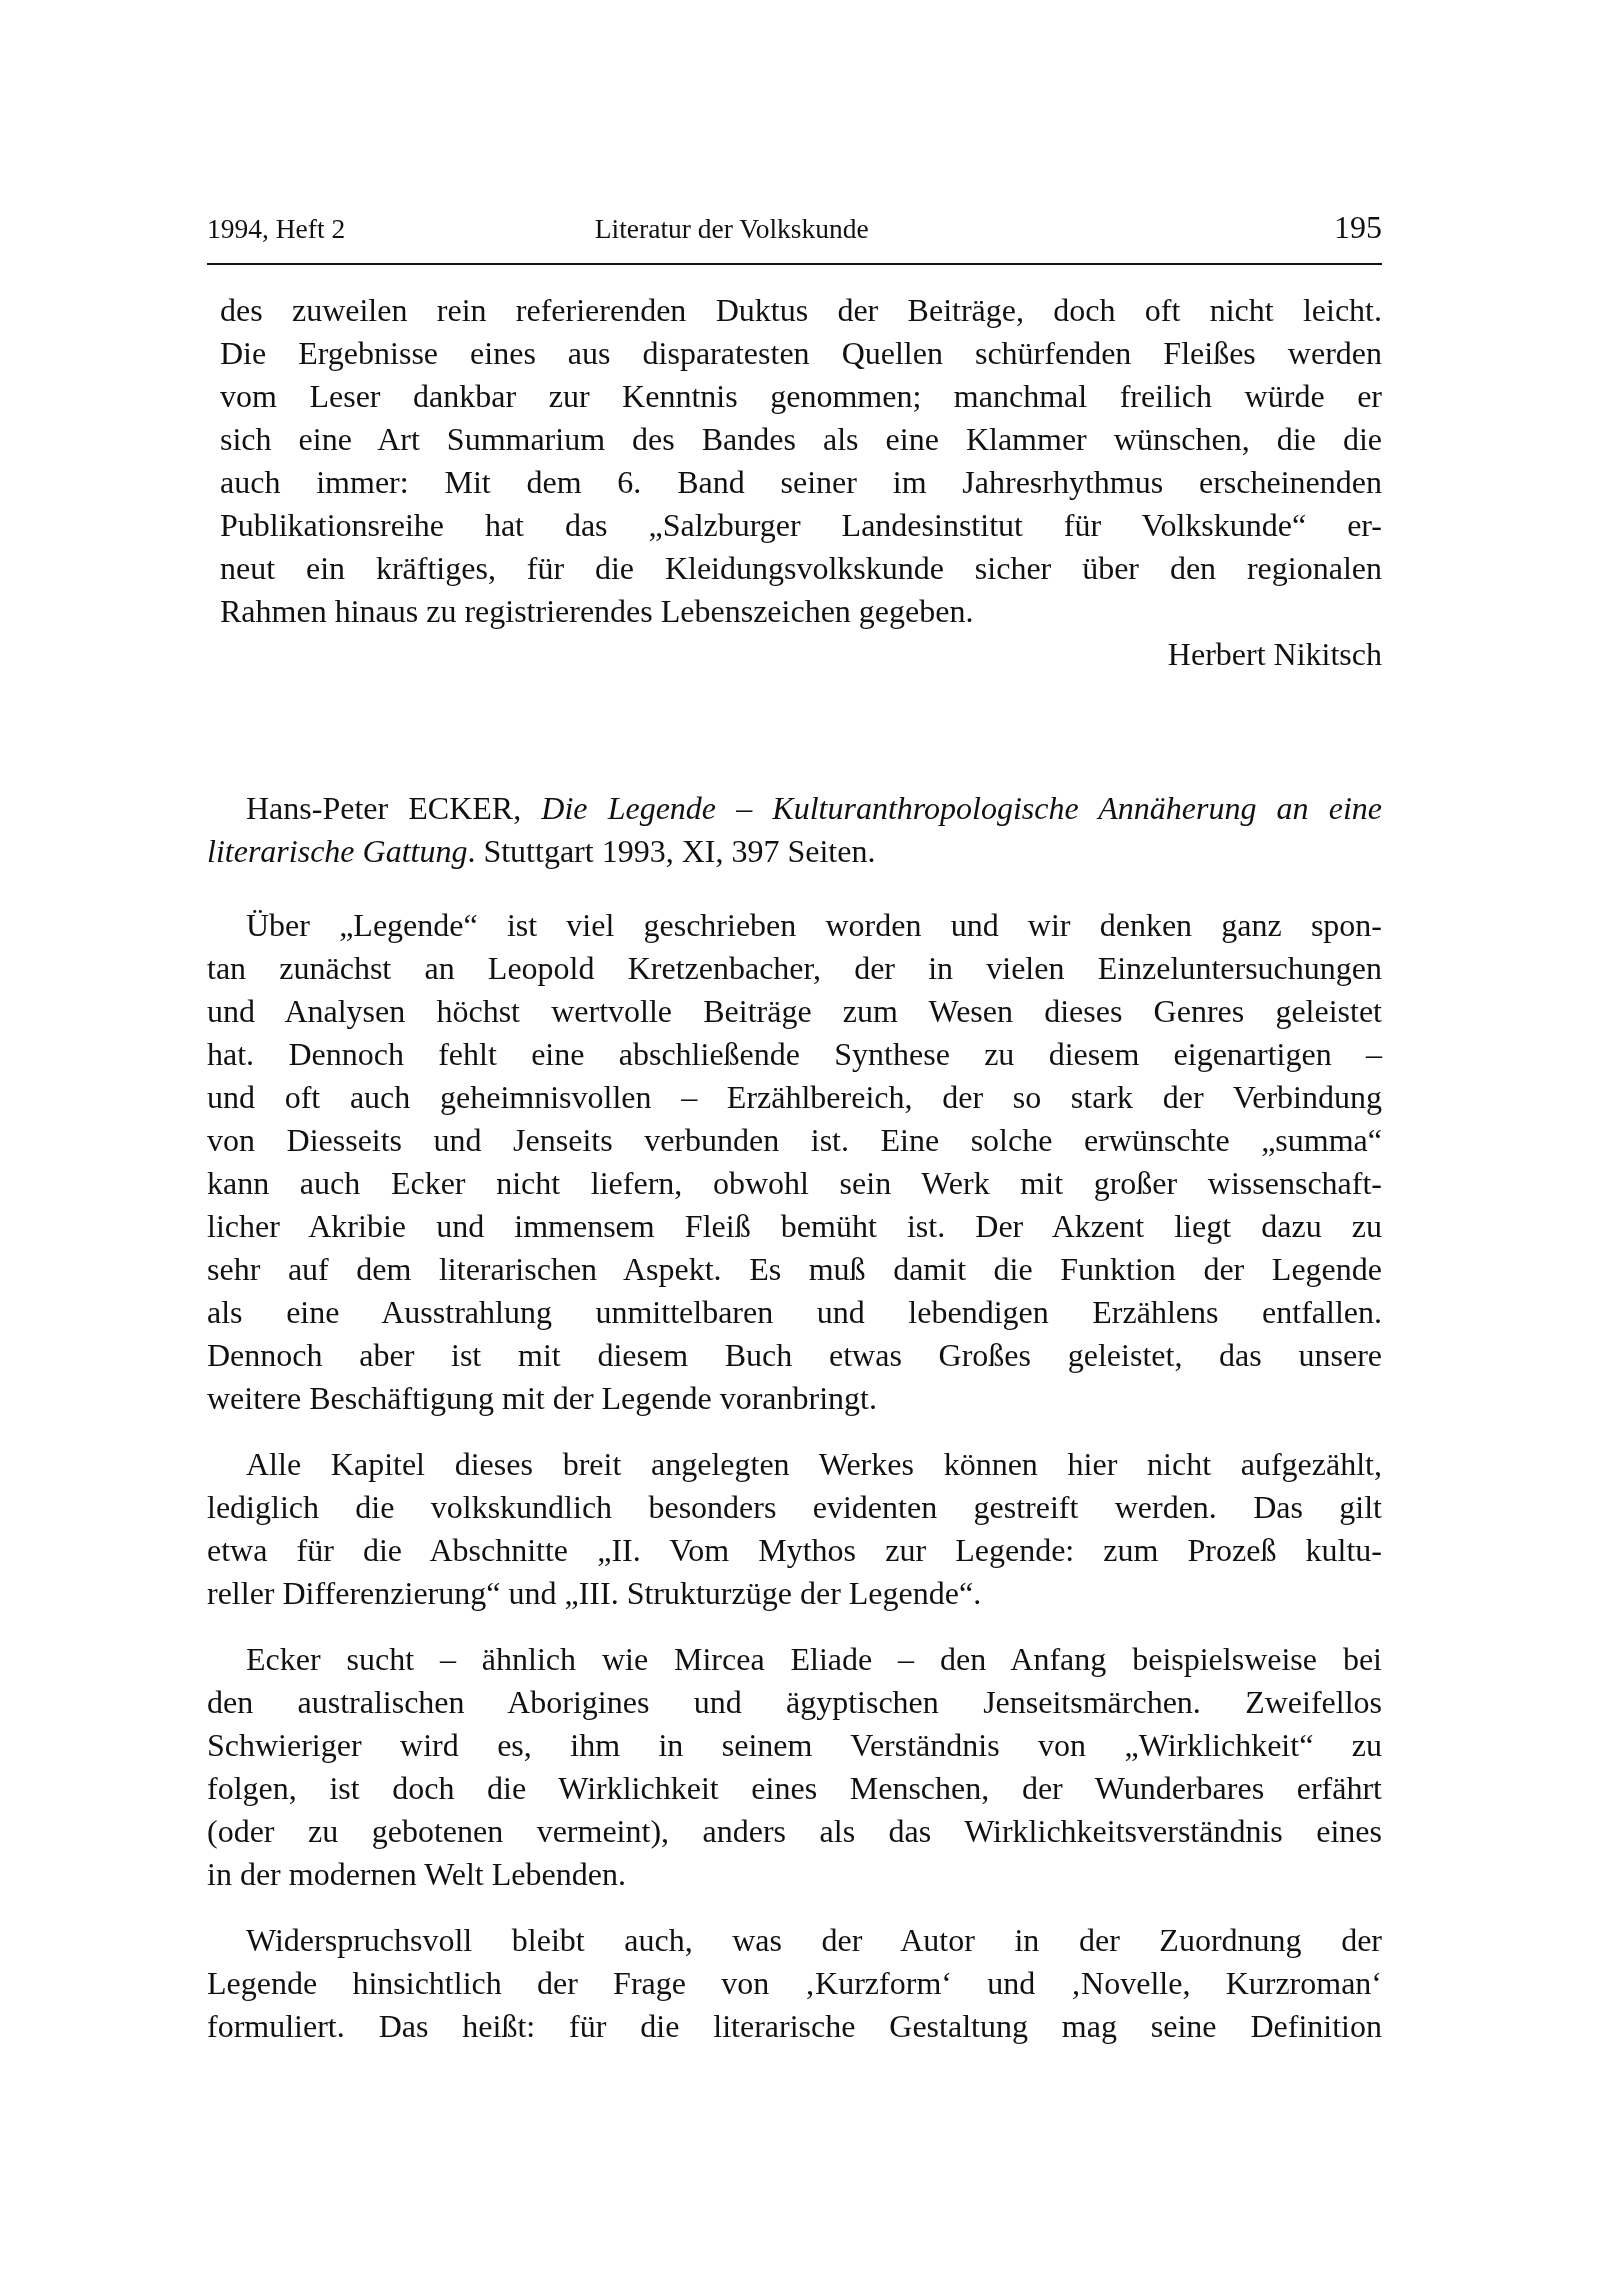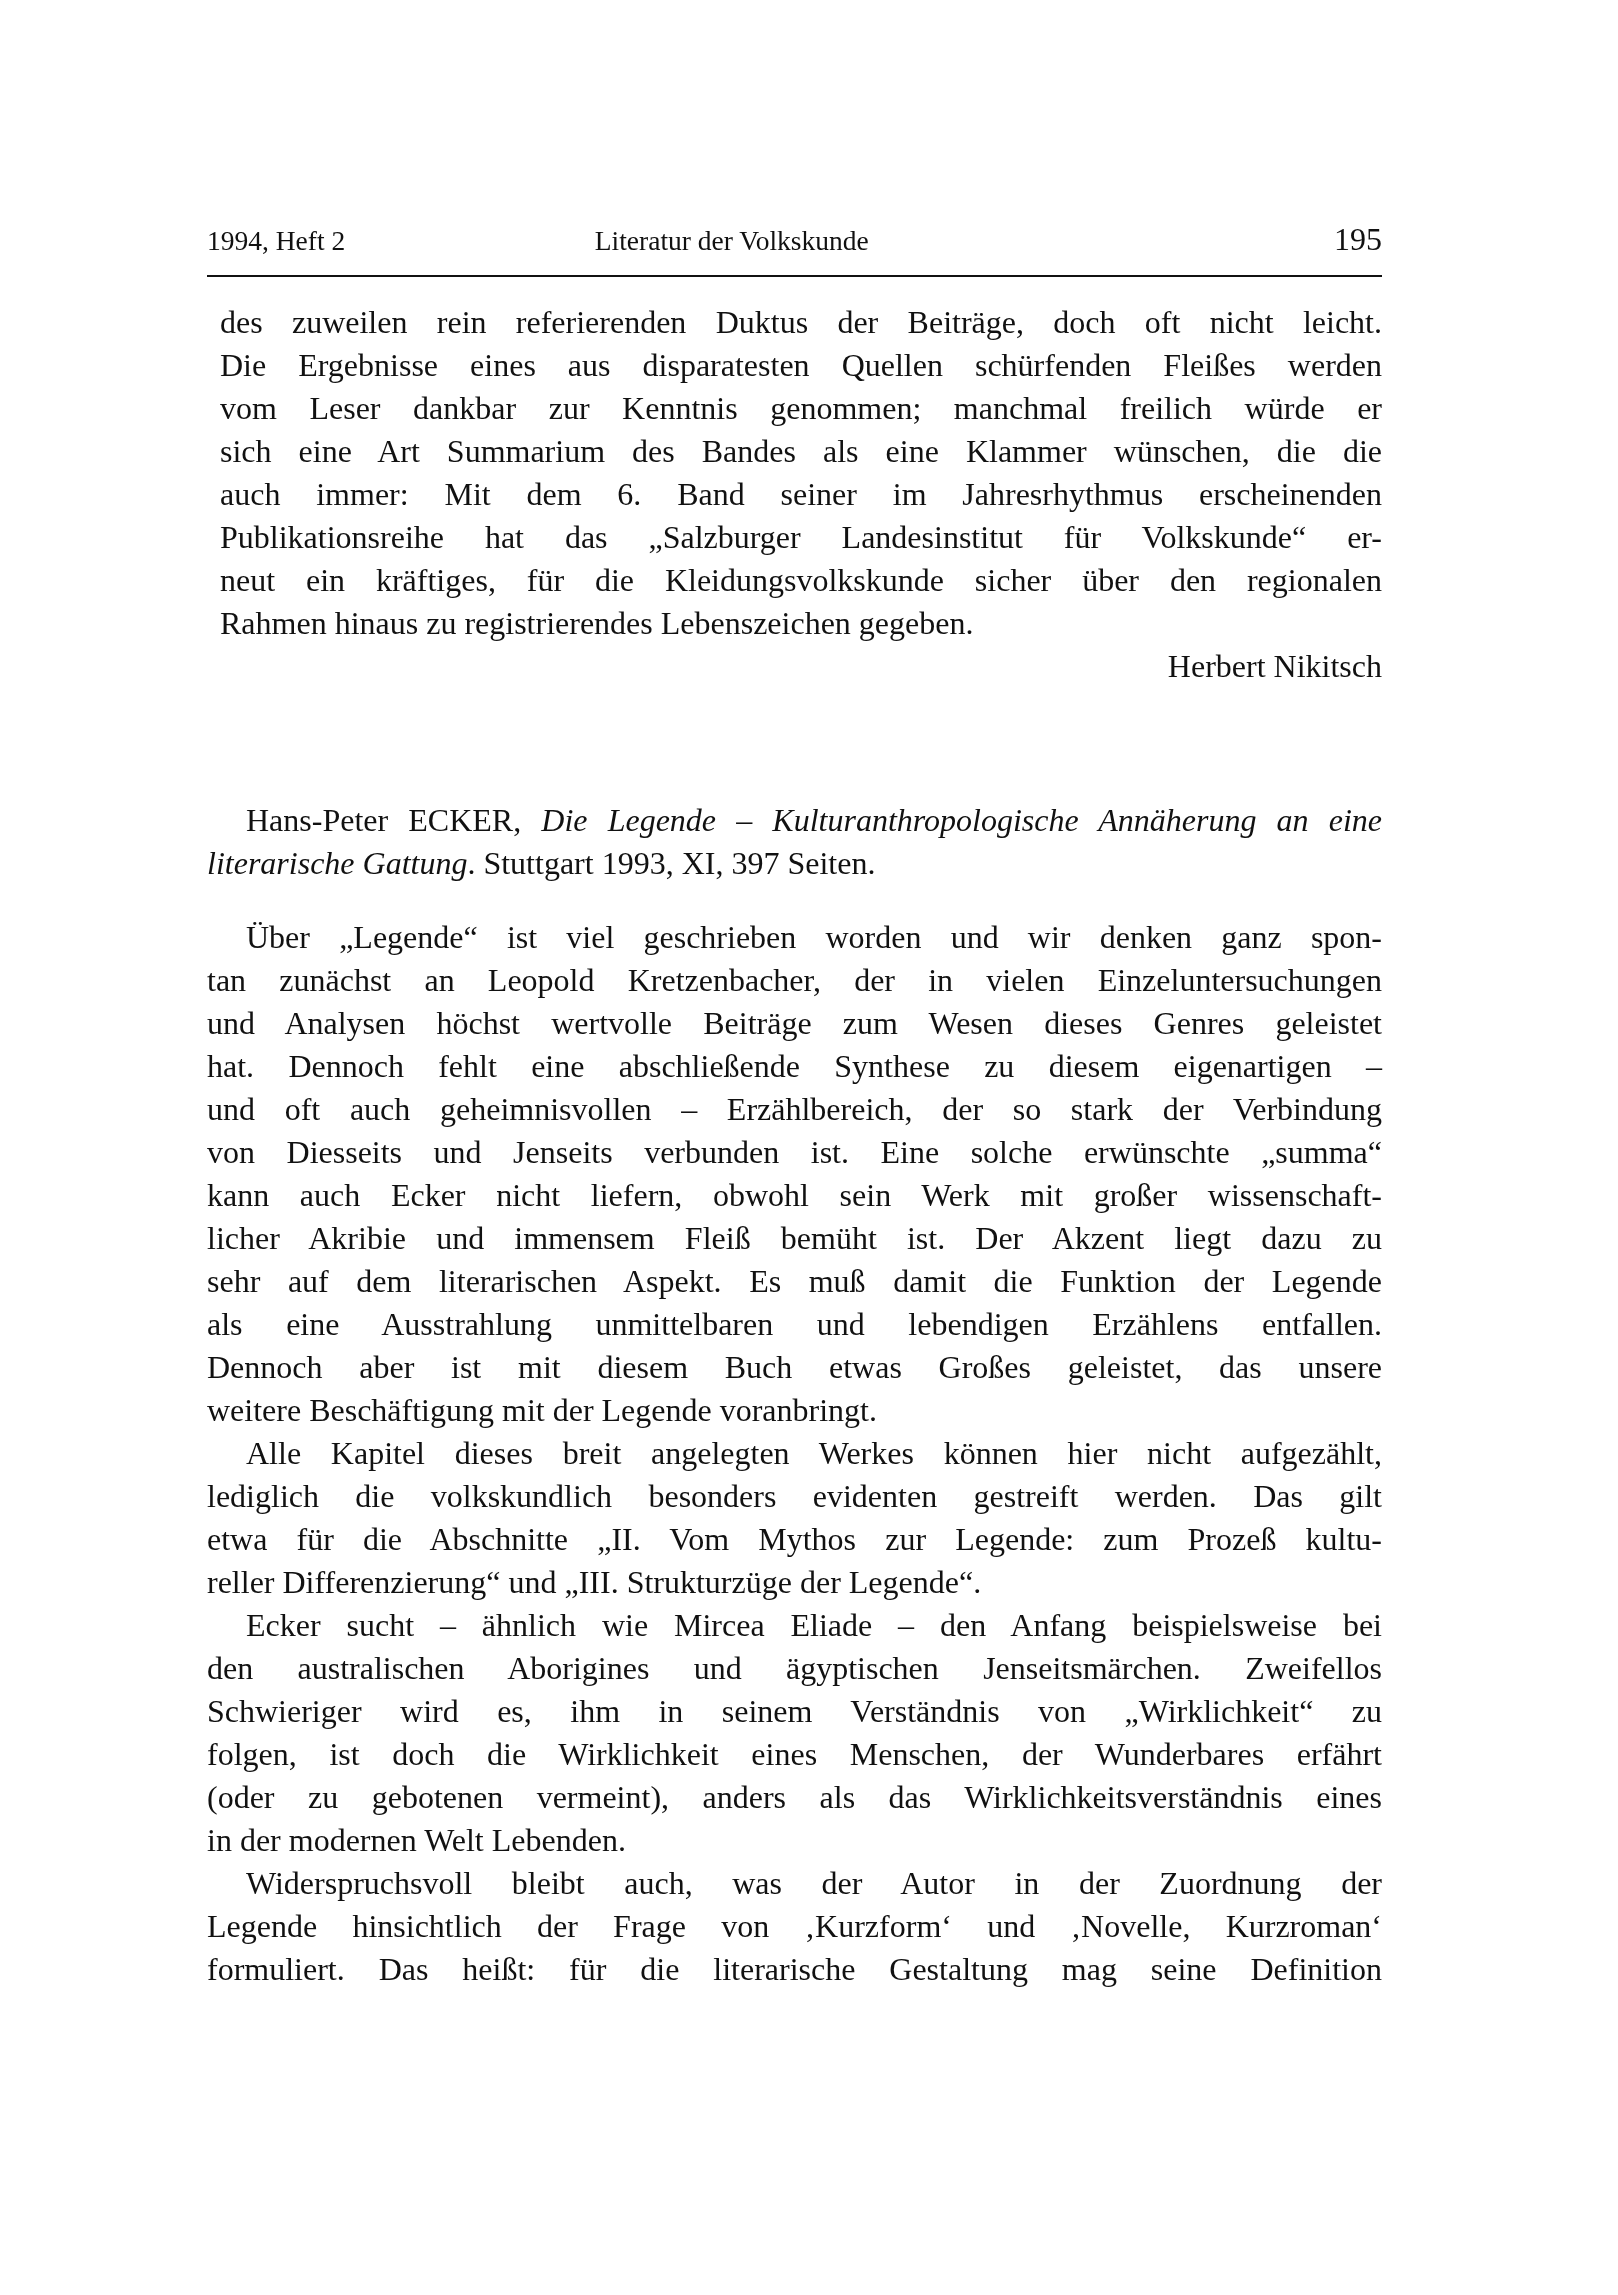--- a/index.html
+++ b/index.html
@@ -11,21 +11,21 @@
       width: 1618px;
       height: 2295px;
       position: relative;
       overflow: hidden;
       font-family: "Liberation Serif", "DejaVu Serif", serif;
       color: #111111;
     }
     .page {
       position: absolute;
       left: 207px;
-      top: 220px;
+      top: 208px;
       width: 1175px;
     }
     .running-head {
       display: flex;
       justify-content: space-between;
       align-items: baseline;
       height: 39px;
       font-size: 27.5px;
       line-height: 39px;
     }
@@ -57,21 +57,21 @@
       line-height: 43px;
       text-indent: 39px;
       text-align: justify;
     }
     .review-head i { font-style: italic; }
     .review-body {
       margin-top: 31px;
     }
     .line { display: block; text-align: justify; text-align-last: justify; }
     .line.last { text-align-last: left; }
-    .line.ind { padding-left: 39px; }
+    .line.ind { padding-left: 39px; margin-top: 23px; }
   </style>
 </head>
 <body>
 
 <div class="page">
 
   <div class="running-head">
     <span class="left">1994, Heft 2</span>
     <span class="center">Literatur der Volkskunde</span>
     <span class="right">195</span>

